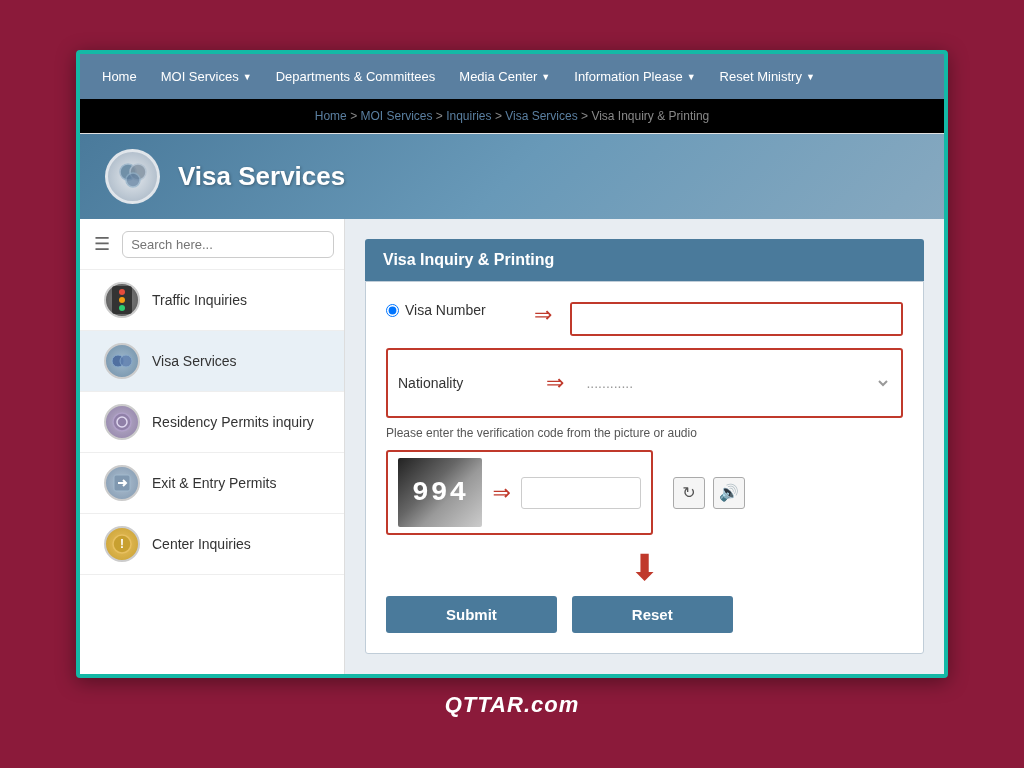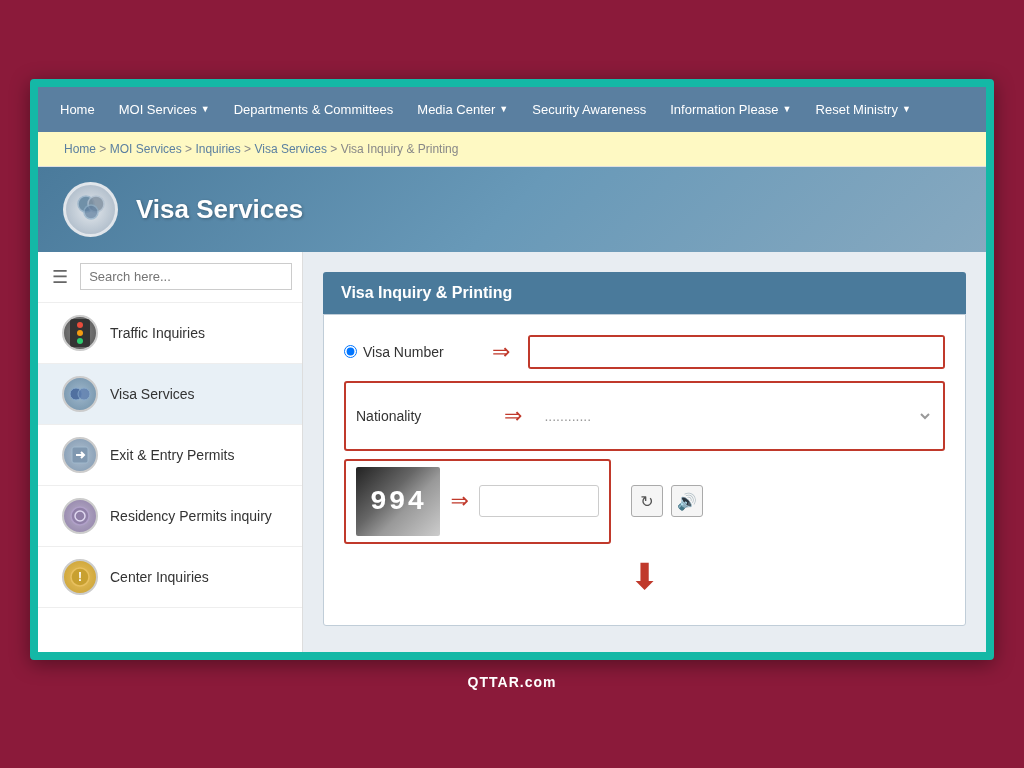--- a/index.html
+++ b/index.html
@@ -7,24 +7,24 @@
       background-color: #8B1A3A;
       font-family: Arial, sans-serif;
       display: flex;
       flex-direction: column;
       align-items: center;
       justify-content: center;
       min-height: 100vh;
       padding: 20px;
     }
     .browser-frame {
-      width: 964px;
+      width: 872px;
       max-width: 100%;
       background: #fff;
-      border: 8px solid #14b8a6;
+      border: 4px solid #14b8a6;
       border-radius: 4px;
       overflow: hidden;
       box-shadow: 0 4px 20px rgba(0,0,0,0.4);
     }
     
     .top-nav {
       background: #5a7fa0;
       display: flex;
       align-items: center;
       padding: 0 10px;
@@ -36,25 +36,26 @@
       padding: 0 12px;
       height: 100%;
       display: flex;
       align-items: center;
       cursor: pointer;
       white-space: nowrap;
     }
     .nav-item .chevron { font-size: 9px; margin-left: 4px; }
     
     .breadcrumb {
-      background: #fef9c3;
+      background: #000000;
       padding: 10px 26px;
       font-size: 12px;
       color: #555;
       border-bottom: 1px solid #e0e0e0;
+      text-align: center;
     }
     .breadcrumb a { color: #5a7fa0; text-decoration: none; }
     .breadcrumb span { color: #888; }
     
     .header-banner {
       background: linear-gradient(135deg, #4a7a9b 0%, #6899b8 50%, #87a9c0 100%);
       padding: 15px 25px;
       display: flex;
       align-items: center;
       min-height: 80px;
@@ -100,21 +101,21 @@
     }
     .sidebar-search .hamburger {
       font-size: 18px;
       color: #666;
       cursor: pointer;
       padding: 4px;
     }
     .sidebar-search input {
       flex: 1;
       border: 1px solid #ccc;
-      border-radius: 0;
+      border-radius: 6px;
       padding: 5px 8px;
       font-size: 13px;
       color: #aaa;
       outline: none;
     }
     .sidebar-item {
       display: flex;
       align-items: center;
       padding: 12px 24px;
       border-bottom: 1px solid #eee;
@@ -158,21 +159,21 @@
       margin-bottom: 0;
     }
     .form-body {
       background: #fff;
       border: 1px solid #c0cdd8;
       padding: 20px;
       border-radius: 0 0 3px 3px;
     }
     .radio-row {
       display: flex;
-      align-items: center;
+      align-items: flex-start;
       margin-bottom: 12px;
       gap: 10px;
     }
     .radio-row label {
       font-size: 14px;
       color: #333;
       min-width: 130px;
       display: flex;
       align-items: center;
       gap: 6px;
@@ -320,24 +321,25 @@
       padding: 10px 60px;
       font-size: 15px;
       border-radius: 3px;
       cursor: pointer;
       font-weight: bold;
     }
     
     .page-footer {
       margin-top: 14px;
       color: #fff;
-      font-size: 14px;
+      font-size: 22px;
       font-weight: bold;
       letter-spacing: 1px;
       text-align: center;
+      font-style: italic;
     }
     
     .traffic-light-icon {
       width: 20px;
       height: 28px;
       background: #333;
       border-radius: 3px;
       display: flex;
       flex-direction: column;
       align-items: center;
@@ -365,23 +367,20 @@
     <div class="nav-item">
       <span>MOI Services</span>
       <span class="chevron">▼</span>
     </div>
     <div class="nav-item">
       <span>Departments &amp; Committees</span>
     </div>
     <div class="nav-item">
       <span>Media Center</span>
       <span class="chevron">▼</span>
-    </div>
-    <div class="nav-item">
-      <span>Security Awareness</span>
     </div>
     <div class="nav-item">
       <span>Information Please</span>
       <span class="chevron">▼</span>
     </div>
     <div class="nav-item">
       <span>Reset Ministry</span>
       <span class="chevron">▼</span>
     </div>
   </nav>
@@ -432,38 +431,38 @@
         <div class="sidebar-icon visa">
           <svg width="22" height="22" viewBox="0 0 22 22">
             <circle cx="7" cy="11" r="6" fill="#5070a0" stroke="#88aacc" stroke-width="1"></circle>
             <circle cx="15" cy="11" r="6" fill="#6080b0" stroke="#88aacc" stroke-width="1" opacity="0.8"></circle>
           </svg>
         </div>
         <span>Visa Services</span>
       </div>
 
       <div class="sidebar-item">
+        <div class="sidebar-icon residency">
+          <svg width="22" height="22" viewBox="0 0 22 22">
+            <circle cx="11" cy="11" r="9" fill="#9080a8" stroke="#b0a0c8" stroke-width="1.5"></circle>
+            <circle cx="11" cy="11" r="5" fill="none" stroke="#e0d8f0" stroke-width="1.5"></circle>
+          </svg>
+        </div>
+        <span>Residency Permits inquiry</span>
+      </div>
+
+      <div class="sidebar-item">
         <div class="sidebar-icon exit">
           <svg width="22" height="22" viewBox="0 0 22 22">
             <rect x="3" y="3" width="16" height="16" rx="2" fill="#8098b0" stroke="#a0b8cc" stroke-width="1"></rect>
             <line x1="7" y1="11" x2="15" y2="11" stroke="#fff" stroke-width="2"></line>
             <polyline points="12,8 15,11 12,14" stroke="#fff" stroke-width="2" fill="none"></polyline>
           </svg>
         </div>
         <span>Exit &amp; Entry Permits</span>
-      </div>
-
-      <div class="sidebar-item">
-        <div class="sidebar-icon residency">
-          <svg width="22" height="22" viewBox="0 0 22 22">
-            <circle cx="11" cy="11" r="9" fill="#9080a8" stroke="#b0a0c8" stroke-width="1.5"></circle>
-            <circle cx="11" cy="11" r="5" fill="none" stroke="#e0d8f0" stroke-width="1.5"></circle>
-          </svg>
-        </div>
-        <span>Residency Permits inquiry</span>
       </div>
 
       <div class="sidebar-item">
         <div class="sidebar-icon other">
           <svg width="22" height="22" viewBox="0 0 22 22">
             <circle cx="11" cy="11" r="9" fill="#c8a030" stroke="#e8c060" stroke-width="1.5"></circle>
             <text x="11" y="15" text-anchor="middle" font-size="12" fill="#fff" font-weight="bold">!</text>
           </svg>
         </div>
         <span>Center Inquiries</span>
@@ -496,38 +495,41 @@
             <option>............</option>
             <option>Qatar</option>
             <option>India</option>
             <option>Pakistan</option>
             <option>Philippines</option>
             <option>Egypt</option>
             <option>Other</option>
           </select>
         </div>
 
+        <p class="verification-note">Please enter the verification code from the picture or audio</p>
 
         <div style="display:flex;align-items:center;gap:12px;margin-bottom:15px;">
           <div style="display:inline-flex;align-items:center;border:2px solid #c0392b;border-radius:3px;padding:6px 10px;background:#fff;gap:10px;">
             <div class="captcha-image">994</div>
             <span class="captcha-arrow">⇒</span>
             <input type="text" class="captcha-input-field" style="">
           </div>
           <div class="captcha-controls">
             <button class="captcha-btn" title="Refresh">↻</button>
             <button class="captcha-btn" title="Audio">🔊</button>
           </div>
         </div>
 
         <div class="down-arrow-container">
           <span class="down-arrow">⬇</span>
         </div>
 
         <div class="button-row">
+          <button class="btn-submit">Submit</button>
+          <button class="btn-reset">Reset</button>
         </div>
 
       </div>
     </main>
   </div>
 </div>
 
 <div class="page-footer">QTTAR.com</div>
 
 </body></html>

